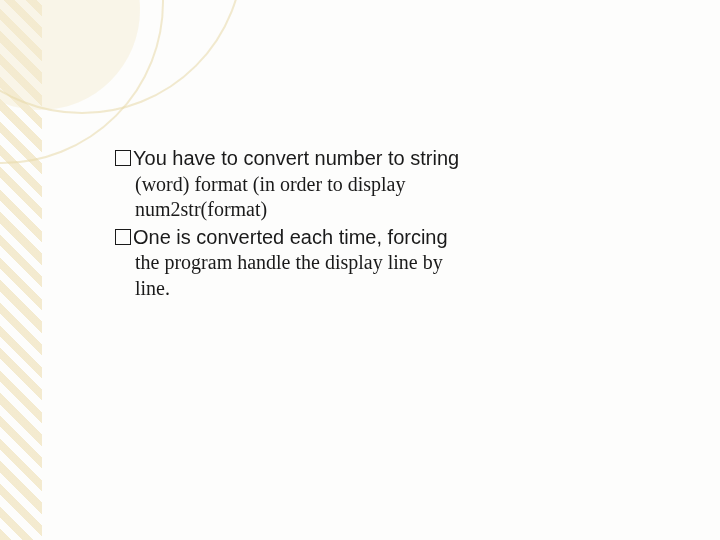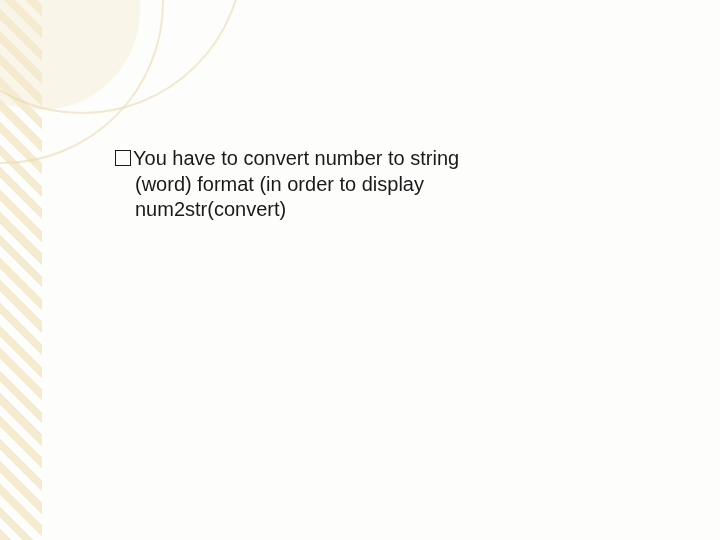--- a/index.html
+++ b/index.html
@@ -71,35 +71,41 @@
     width: 16px;
     height: 16px;
     border: 1.5px solid #1a1a1a;
     vertical-align: -1px;
     margin-right: 2px;
     box-sizing: border-box;
   }
   .indent {
     display: block;
     padding-left: 20px;
+    font-family: Liberation Serif, serif;
   }
 </style>
 </head>
 <body>
 
 <div class="slide">
 
   <div class="braid"></div>
   <div class="arc-fill"></div>
   <div class="arc arc1"></div>
   <div class="arc arc2"></div>
 
   <div class="content">
 
     <div class="bullet-block">
       <span class="bullet-marker"></span><span>You have to convert number to string</span>
       <span class="indent">(word) format (in order to display</span>
-      <span class="indent">num2str(convert)</span>
+      <span class="indent">num2str(format)</span>
     </div>
 
+    <div class="bullet-block">
+      <span class="bullet-marker"></span><span>One is converted each time, forcing</span>
+      <span class="indent">the program handle the display line by</span>
+      <span class="indent">line.</span>
+    </div>
 
   </div>
 </div>
 
 </body></html>

